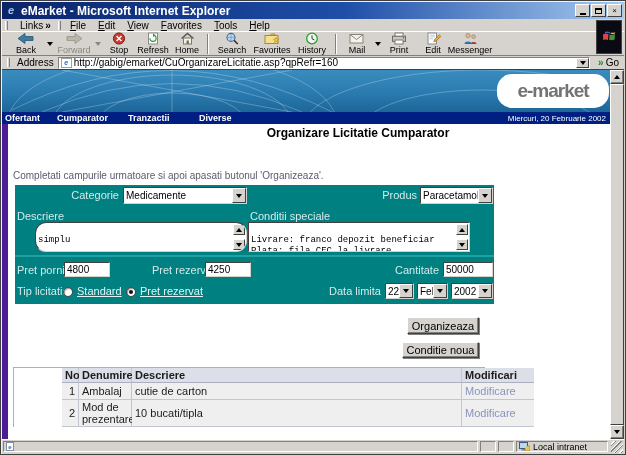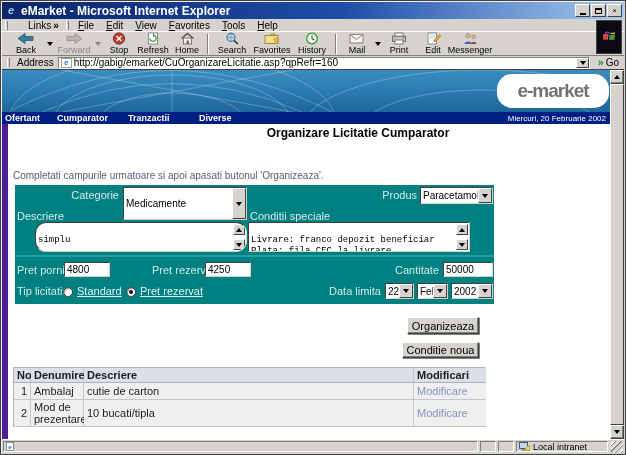--- a/index.html
+++ b/index.html
@@ -24,21 +24,21 @@
     display:flex; align-items:center; justify-content:center;
     font-size:8px; color:#000; line-height:1; }
   .winbtn .minbar { width:6px; height:2px; background:#000; margin-top:6px; }
   .winbtn .maxbox { width:7px; height:6px; border:1px solid #000; border-top-width:2px; }
   
   .menubar { position:absolute; top:18px; left:1px; right:1px; height:13px;
     display:flex; align-items:center; font-size:10px; color:#000;
     border-bottom:1px solid #fff; }
   .grip { width:3px; height:9px; margin:0 3px;
     border-left:1px solid #fff; border-right:1px solid #808080; }
-  .menubar .links-lbl { margin:0 1px 0 17px; }
+  .menubar .links-lbl { margin:0 1px 0 9px; }
   .menubar .ovf { font-weight:bold; margin:0 4px 0 1px; }
   .menu-item { padding:0 6px; display:inline-block; }
   .menu-item::first-letter { text-decoration: underline; }
   
   .toolbar { position:absolute; top:31px; left:1px; right:1px; height:24px;
     display:flex; align-items:center; font-size:9px; color:#000;
     border-bottom:1px solid #808080; padding-left:4px; }
   .tbtn { display:flex; flex-direction:column; align-items:center;
     justify-content:center; width:40px; height:23px; }
   .tbtn.narrow { width:34px; }
@@ -124,21 +124,21 @@
   .rlink { position:absolute; color:#e2f4f4; text-decoration:underline; }
   
   .btn3d { position:absolute; background:#d6d3ce; font-size:11px; color:#000;
     border:1px solid; border-color:#fff #404040 #404040 #fff;
     box-shadow:inset -1px -1px 0 #808080, 1px 1px 0 #808080;
     display:flex; align-items:center; justify-content:center;
     font-family:"Liberation Sans",sans-serif; }
   
   .ptable { position:absolute; top:243px; left:5px; width:472px;
     border:1px solid #aab0c0; border-bottom:none; font-size:11px; color:#1c1c1c; }
-  .trow { display:grid; grid-template-columns:17px 53px 330px 72px; }
+  .trow { display:grid; grid-template-columns:17px 53px 330px 72px;margin-left:48px; }
   .tcell { border-right:1px solid #c2c6d2; border-bottom:1px solid #c2c6d2;
     padding:1px 3px; background:#efefef; display:flex; align-items:center; }
   .tcell:last-child { border-right:none; }
   .trow.head .tcell { background:#dcdfe8; font-weight:bold; border-bottom:1px solid #aab0c0;}
   .tcell.num { justify-content:flex-end; }
   .mod-link { color:#8894bb; }
   
   .vscroll { position:absolute; top:69px; right:1px; width:14px; bottom:15px;
     background:#e9e7e2; }
   .sbtn { position:absolute; left:0; width:14px; height:14px; background:#d6d3ce;
@@ -374,21 +374,21 @@
     <span class="nav-item" style="left:197px">Diverse</span>
     <span class="nav-date">Miercuri, 20 Februarie 2002</span>
   </div>
 
   <div class="content">
     <div class="page-title">Organizare Licitatie Cumparator</div>
     <div class="instruction">Completati campurile urmatoare si apoi apasati butonul 'Organizeaza'.</div>
 
     <div class="tform">
       <span class="flabel" style="top:4px; left:0; width:104px; text-align:right;">Categorie</span>
-      <span class="sel" style="top:2px; left:108px; width:124px; height:33px;gap:44px;">
+      <span class="sel" style="top:2px; left:108px; width:124px; height:17px;gap:44px;">
         <span class="sel-val">Medicamente</span>
         <span class="sel-btn">
             <span class="tri-d"></span>
           </span>
       </span>
       <span class="flabel" style="top:4px; left:330px; width:72px; text-align:right;">Produs</span>
       <span class="sel" style="top:2px; left:405px; width:73px; height:17px;">
         <span class="sel-val">Paracetamol</span>
         <span class="sel-btn">
             <span class="tri-d"></span>

